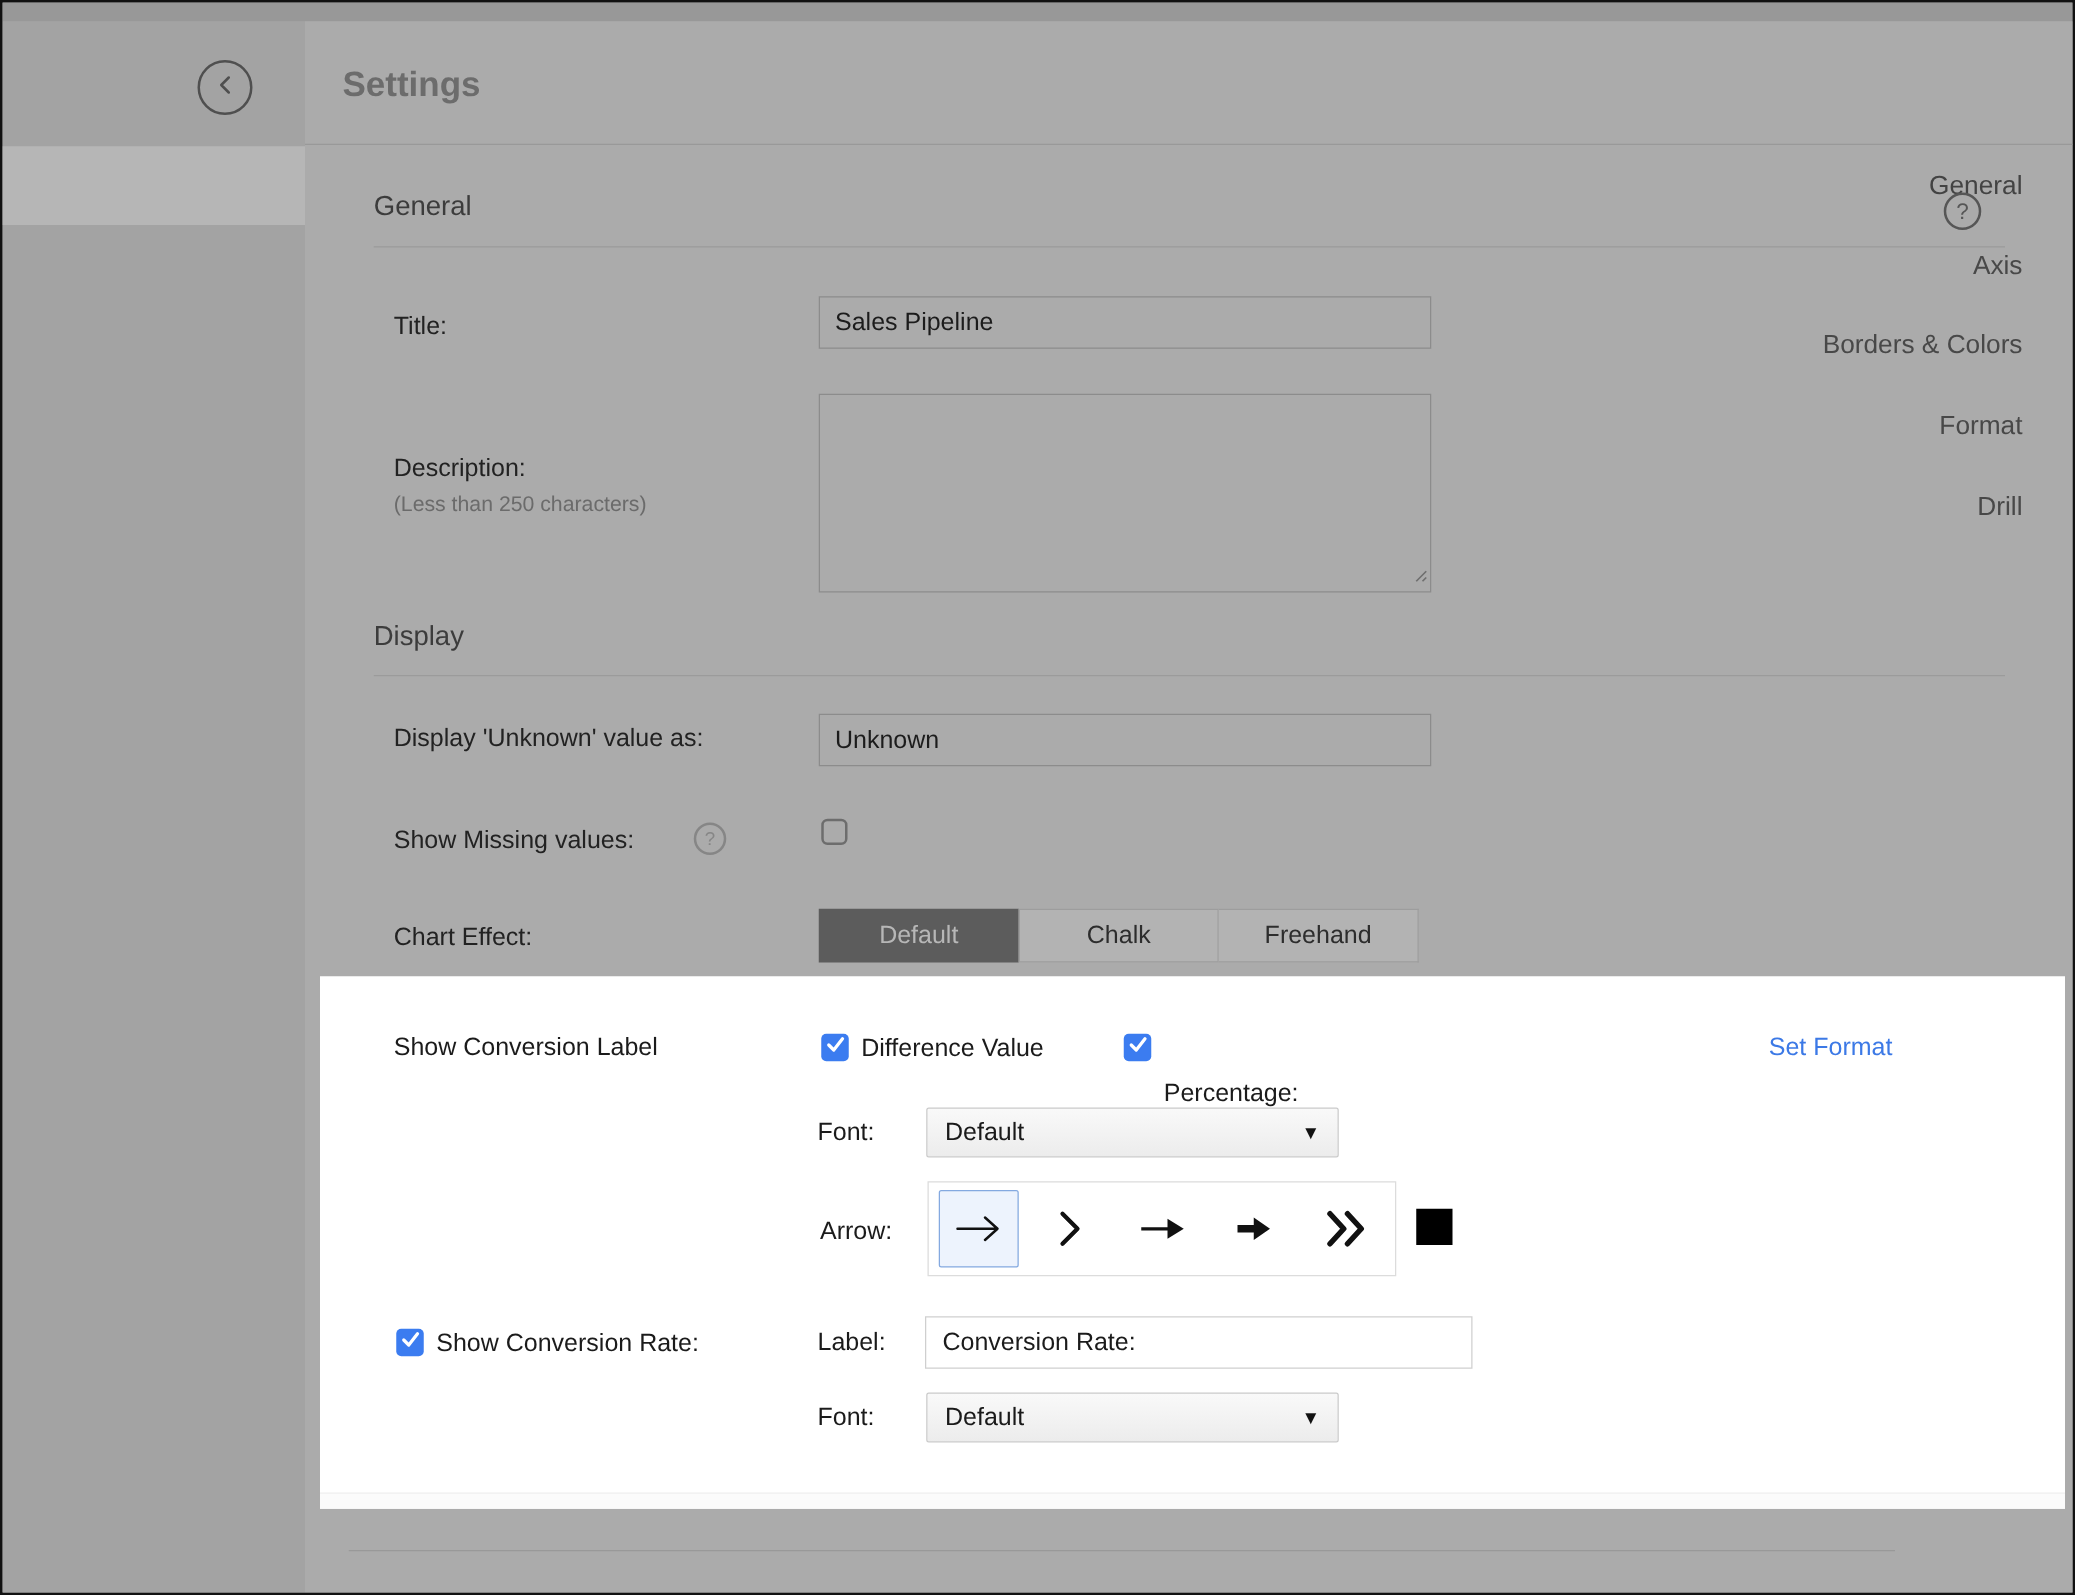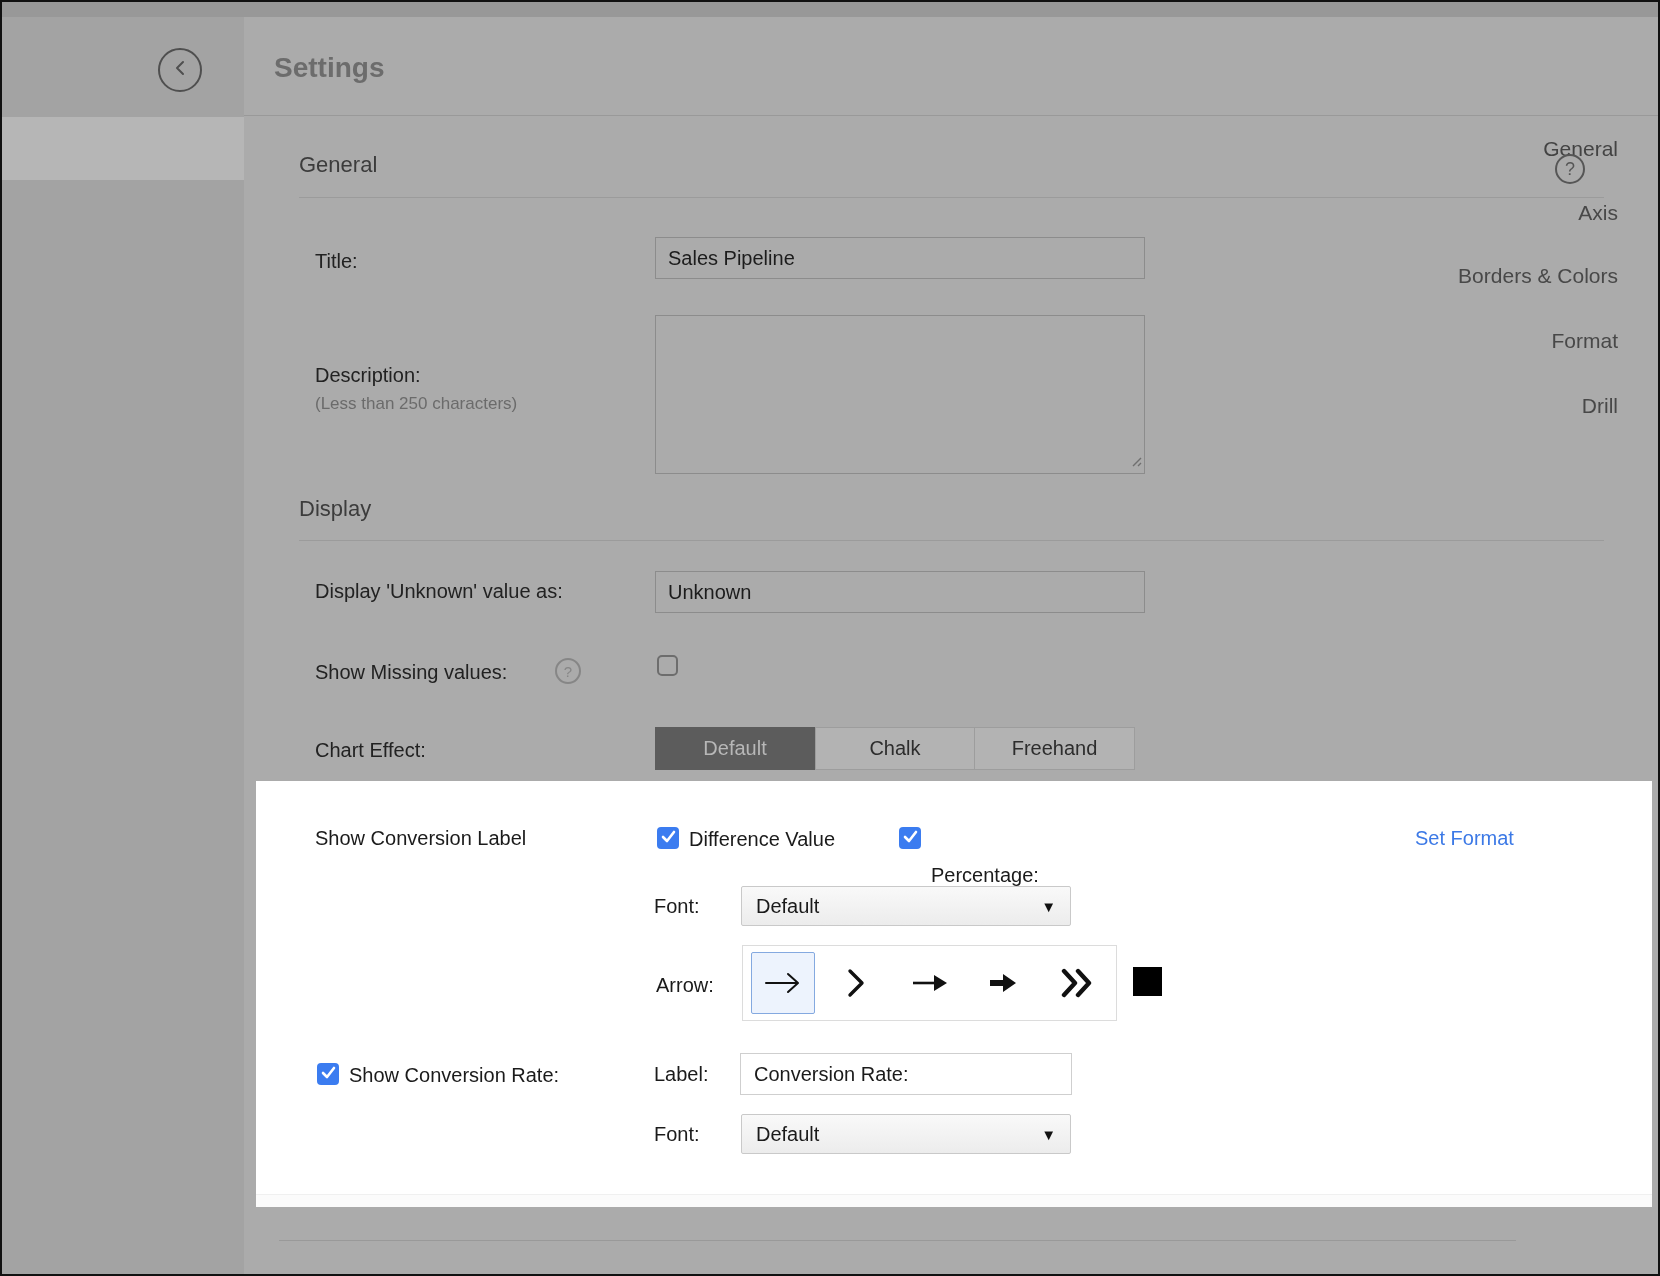--- a/index.html
+++ b/index.html
@@ -182,21 +182,21 @@
   <div class="abs cb-blue" style="left:315px;top:1061px;background:#3b7cf0;">
     <span>
       <svg width="15" height="13" viewBox="0 0 15 13">
           <path d="M2 7 L6 11 L13 2" fill="none" stroke="#fff" stroke-width="2.6" stroke-linecap="round" stroke-linejoin="round"></path>
         </svg>
     </span>
   </div>
   <div class="abs wlabel" style="left:347px;top:1062px;">Show Conversion Rate:</div>
 
   <div class="abs wlabel" style="left:652px;top:1061px;">Label:</div>
-  <input class="abs winput" style="left: 738px; top: 1051px; width: 332px; height: 42px;" value="Conversion Rate:">
+  <input class="abs winput" style="left: 738px; top: 1051px; width: 438px; height: 42px;" value="Conversion Rate:">
 
   <div class="abs wlabel" style="left:652px;top:1121px;">Font:</div>
   <div class="abs dropdown" style="left:739px;top:1112px;width:330px;height:40px;">
     <span class="val">Default</span>
     <span class="tri">▼</span>
   </div>
 
   <div class="abs divider" style="left:277px;top:1238px;width:1237px;background:#999;"></div>
 
 </div>

